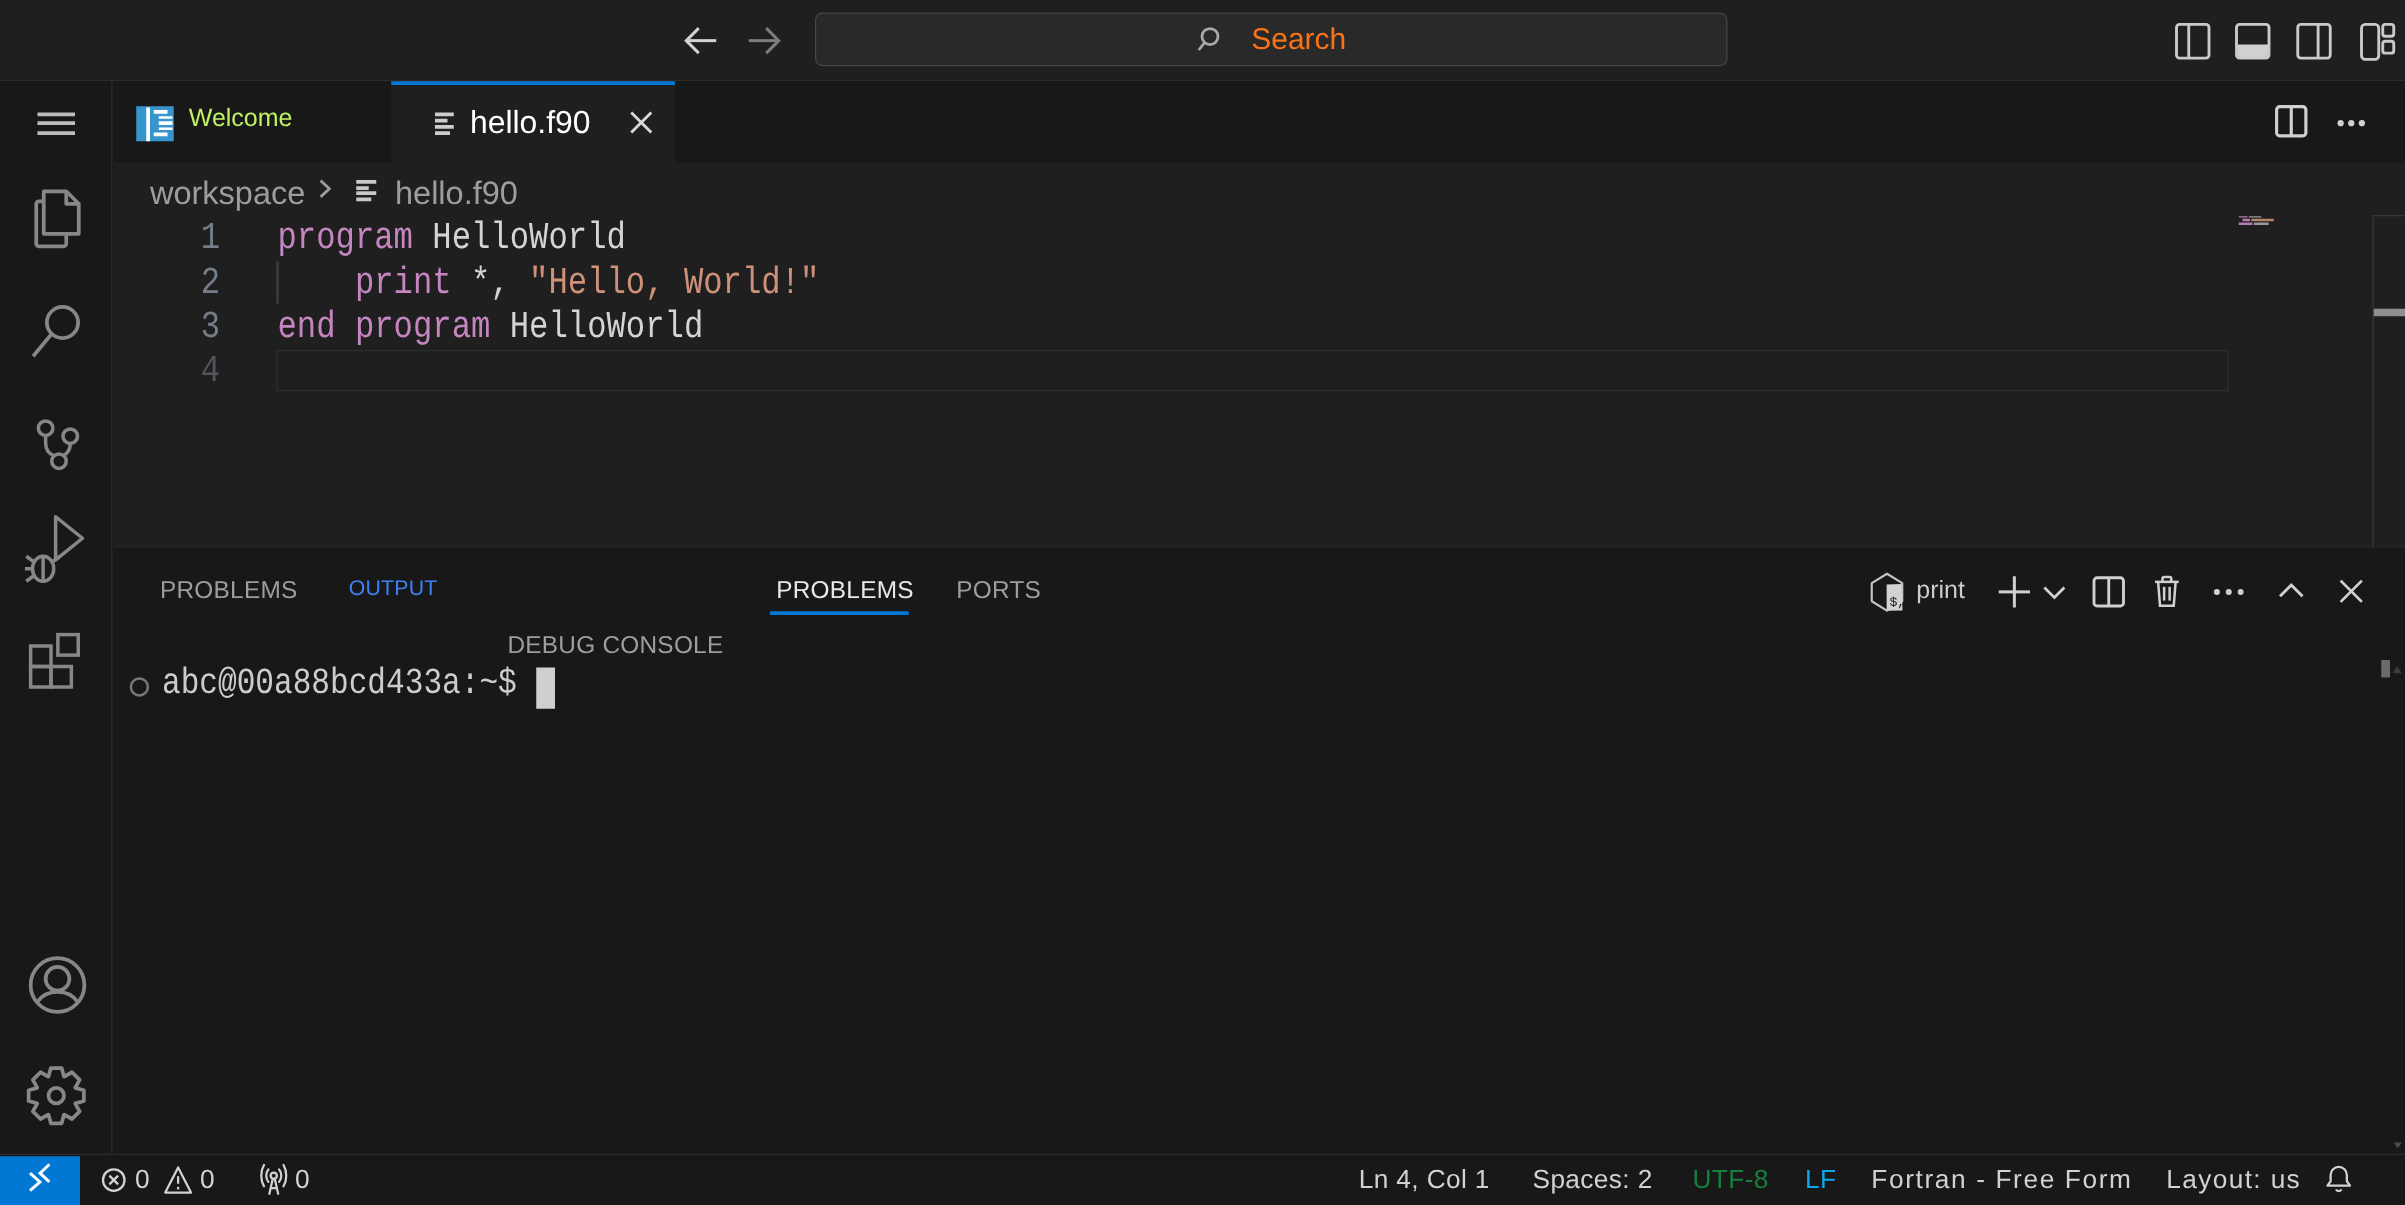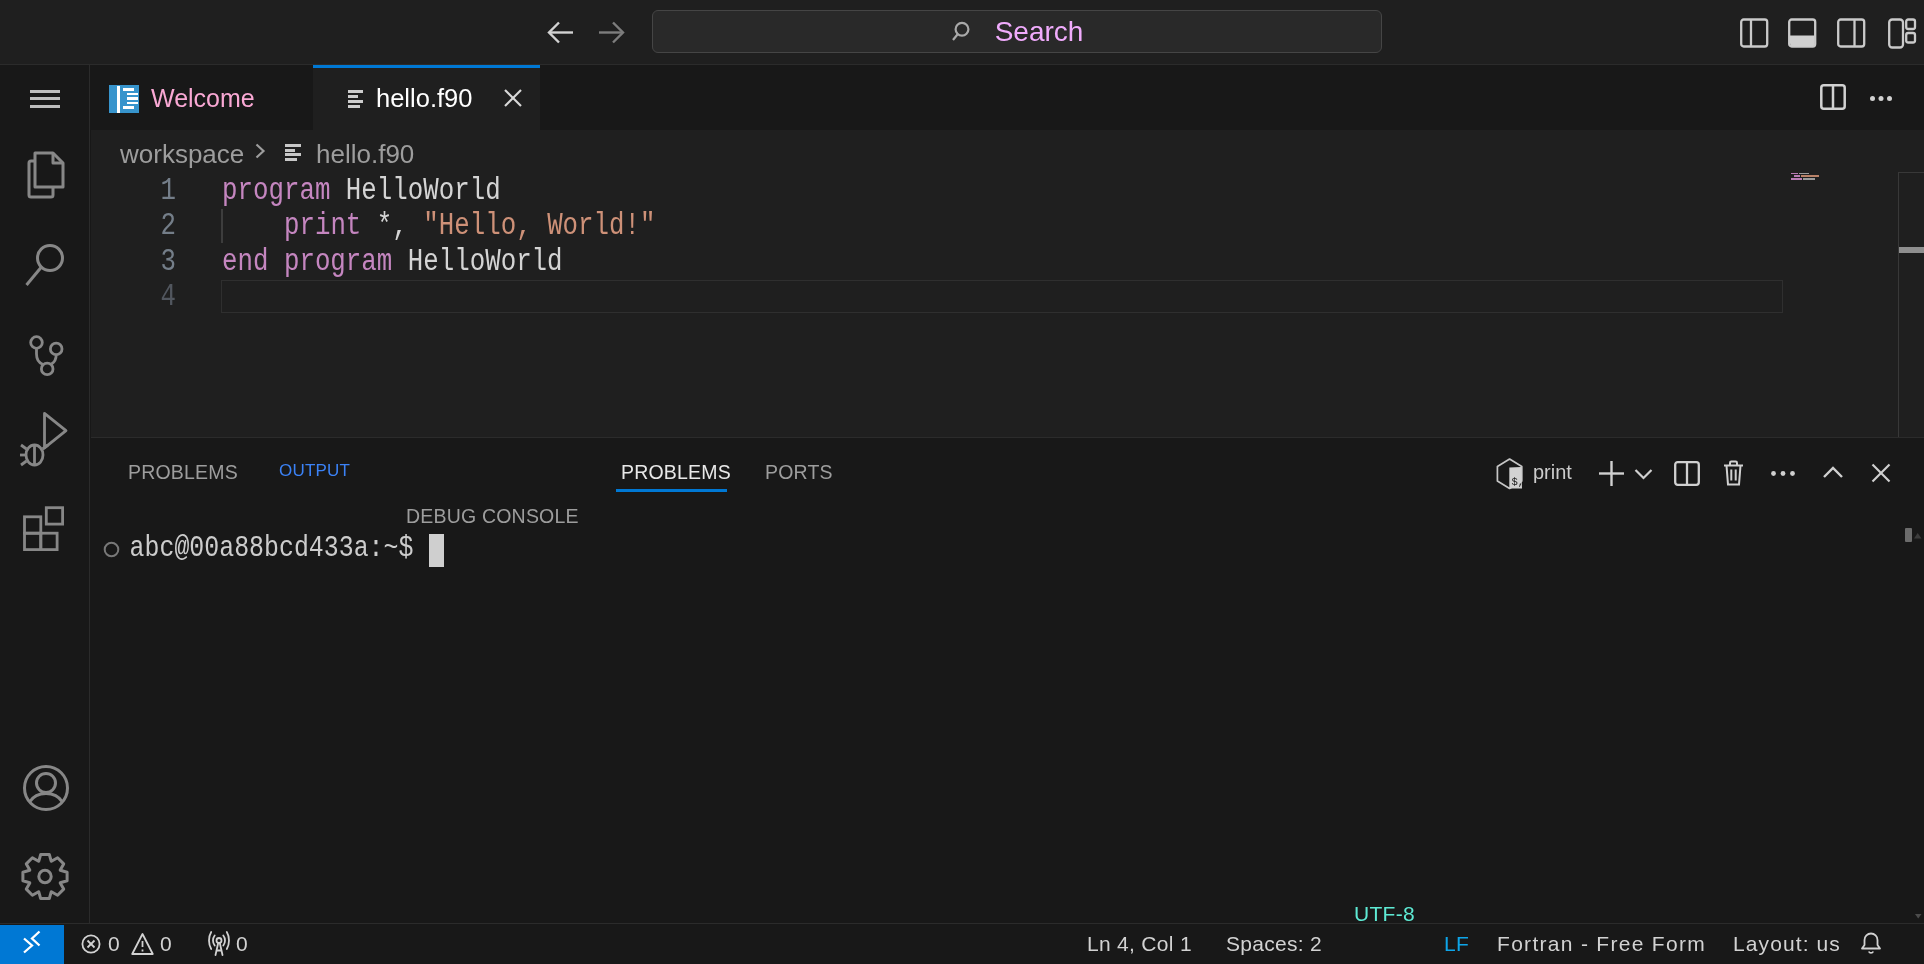--- a/index.html
+++ b/index.html
@@ -23,21 +23,21 @@
   <g stroke="#7d7d7d" stroke-width="2.4" fill="none">
     <line x1="3" y1="14.5" x2="27" y2="14.5"></line>
     <polyline points="17,4.5 27,14.5 17,24.5"></polyline>
   </g>
 </svg>
 <div class="abs" style="left:652px;top:10px;width:730px;height:43px;background:#292929;border:1px solid #454545;border-radius:6px;display:flex;align-items:center;justify-content:center;">
   <svg width="21" height="21" viewBox="0 0 21 21" style="margin-right:10px;">
     <circle cx="11" cy="8.2" r="6.4" stroke="#a9a9a9" stroke-width="2.2" fill="none"></circle>
     <line x1="6.6" y1="13.2" x2="2" y2="19" stroke="#a9a9a9" stroke-width="2.2"></line>
   </svg>
-  <span style="font-size:28px;color:#f0abfc;margin-left:13px;">Search</span>
+  <span style="font-size:24px;color:#f97316;margin-left:13px;">Search</span>
 </div>
 
 <svg class="abs" style="left:1740px;top:18px;" width="29" height="30" viewBox="0 0 29 30">
   <rect x="1.2" y="1.5" width="26" height="27" rx="2.5" class="ico"></rect>
   <line x1="11" y1="1.5" x2="11" y2="28.5" class="ico"></line>
 </svg>
 <svg class="abs" style="left:1788px;top:18px;" width="29" height="30" viewBox="0 0 29 30">
   <rect x="1.2" y="1.5" width="26" height="27" rx="2.5" class="ico"></rect>
   <path d="M2,17.5 H26.5 V25 a3.5,3.5 0 0 1 -3.5,3.5 H5.5 A3.5,3.5 0 0 1 2,25 Z" fill="#d0d0d0" stroke="none"></path>
 </svg>
@@ -57,21 +57,21 @@
 <div class="abs" style="left:30px;top:97.3px;width:30px;height:3px;background:#bdbdbd;z-index:5;"></div>
 <div class="abs" style="left:30px;top:105px;width:30px;height:3px;background:#bdbdbd;z-index:5;"></div>
 
 <div class="abs" style="left:109px;top:85px;width:30px;height:28.3px;background:#3794cc;"></div>
 <div class="abs" style="left:117.3px;top:85.5px;width:2.8px;height:27.3px;background:#ffffff;"></div>
 <div class="abs" style="left:123px;top:88px;width:10.5px;height:2.5px;background:#ffffff;"></div>
 <div class="abs" style="left:126.5px;top:92.5px;width:11px;height:2.5px;background:#ffffff;"></div>
 <div class="abs" style="left:126.5px;top:97.1px;width:11px;height:2.5px;background:#ffffff;"></div>
 <div class="abs" style="left:126.5px;top:101.7px;width:11px;height:2.5px;background:#ffffff;"></div>
 <div class="abs" style="left:123px;top:106.3px;width:10.5px;height:2.6px;background:#ffffff;"></div>
-<div class="abs" style="left:151px;top:84px;font-size:25px;color:#f9a8d4;">Welcome</div>
+<div class="abs" style="left:151px;top:84px;font-size:20px;color:#bef264;">Welcome</div>
 
 <div class="abs" style="left:313px;top:65px;width:227px;height:65px;background:#1f1f1f;"></div>
 <div class="abs" style="left:313px;top:65px;width:227px;height:3px;background:#0078d4;"></div>
 <div class="abs" style="left:347.5px;top:90px;width:15.5px;height:2.9px;background:#cdcdcd;"></div>
 <div class="abs" style="left:347.5px;top:95.1px;width:10px;height:2.9px;background:#cdcdcd;"></div>
 <div class="abs" style="left:347.5px;top:100.3px;width:15.5px;height:2.9px;background:#cdcdcd;"></div>
 <div class="abs" style="left:347.5px;top:105.4px;width:12px;height:2.9px;background:#cdcdcd;"></div>
 <div class="abs" style="left:376px;top:84px;font-size:25.5px;color:#ffffff;">hello.f90</div>
 <svg class="abs" style="left:502px;top:87px;" width="22" height="22" viewBox="0 0 22 22">
   <g stroke="#d9d9d9" stroke-width="2.2">
@@ -279,21 +279,21 @@
     <path d="M6.7,14.5 Q5,12.3 5,9.5 Q5,6.7 6.7,4.5"></path>
     <path d="M15.3,14.5 Q17,12.3 17,9.5 Q17,6.7 15.3,4.5"></path>
     <path d="M3.2,18 Q1,14.3 1,9.5 Q1,4.7 3.2,1"></path>
     <path d="M18.8,18 Q21,14.3 21,9.5 Q21,4.7 18.8,1"></path>
   </g>
 </svg>
 <div class="abs" style="left:236px;top:932px;font-size:21px;color:#d2d2d2;">0</div>
 
 <div class="abs" style="left:1087px;top:932px;font-size:21px;letter-spacing:0.3px;color:#d2d2d2;text-align:center;">Ln 4, Col 1</div>
 <div class="abs" style="left:1226px;top:932px;font-size:21px;letter-spacing:0.3px;color:#d2d2d2;">Spaces: 2</div>
-<div class="abs" style="left:1354px;top:902px;font-size:21px;letter-spacing:0.3px;color:#5eead4;">UTF-8</div>
+<div class="abs" style="left:1354px;top:932px;font-size:21px;letter-spacing:0.3px;color:#15803d;">UTF-8</div>
 <div class="abs" style="left:1444px;top:932px;font-size:21px;letter-spacing:0.3px;color:#0ea5e9;">LF</div>
 <div class="abs" style="left:1497px;top:932px;font-size:21px;letter-spacing:1.3px;color:#d2d2d2;">Fortran - Free Form</div>
 <div class="abs" style="left:1733px;top:932px;font-size:21px;letter-spacing:1.1px;color:#d2d2d2;">Layout: us</div>
 <svg class="abs" style="left:1860px;top:931px;" width="22" height="24" viewBox="0 0 22 24">
   <g stroke="#d2d2d2" stroke-width="1.8" fill="none" stroke-linejoin="round">
     <path d="M11,2.5 a6.5,6.5 0 0 1 6.5,6.5 V14 L20,17.5 H2 L4.5,14 V9 A6.5,6.5 0 0 1 11,2.5 Z"></path>
     <path d="M8.8,20.5 a2.4,2.4 0 0 0 4.4,0"></path>
   </g>
 </svg>
 

